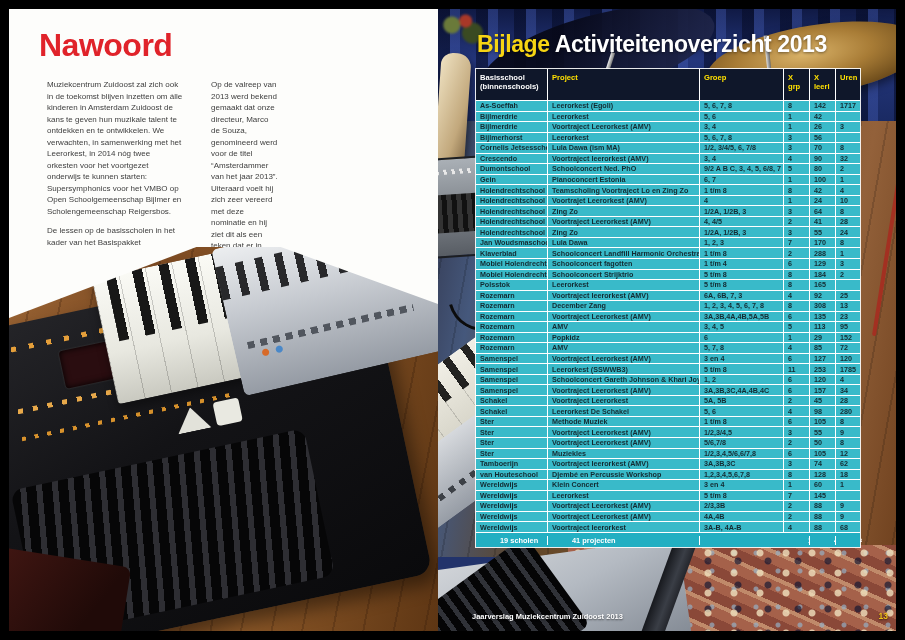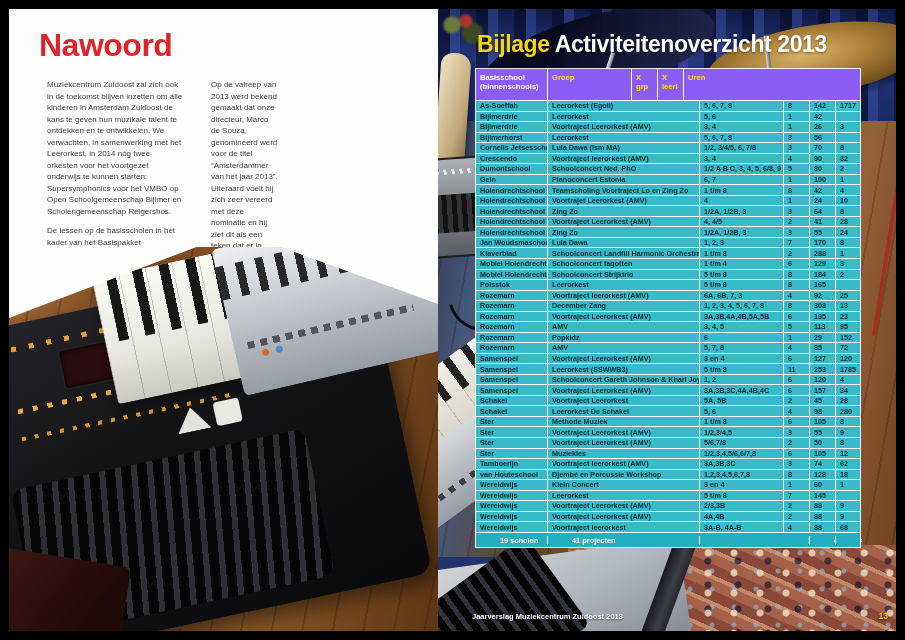--- a/index.html
+++ b/index.html
@@ -103,21 +103,21 @@
   .stand-bar { position:absolute; left:216px; top:520px; width:22px; height:140px; transform:rotate(20deg);
     background:linear-gradient(90deg,#17191e,#3a3e46 60%,#24262c); }
 
   
   .bijlage-title { position:absolute; left:39px; top:22px; z-index:3; font-size:23px; font-weight:bold; color:#fff;
     letter-spacing:-0.4px; text-shadow:0 1px 3px rgba(0,0,0,.45); white-space:nowrap; }
   .bijlage-title .hl { color:#f6d413; }
 
   .acts-table { position:absolute; left:37px; top:59px; width:386px; height:480px; z-index:3;
     display:flex; flex-direction:column; border:1px solid rgba(255,255,255,.9); font-weight:600; color:#132a31; }
-  .t-head { height:31px; display:flex; background:#8b5cf6; flex:none; }
+  .t-head { height:31px; display:flex; background:#0f172a; flex:none; }
   .t-head .c { font-size:7.6px; font-weight:bold; line-height:9px; padding-top:4px; color:#ffe000; }
   .t-head .c.white { color:#fff; }
   .t-head .c span { display:block; }
   .t-body { flex:1; display:flex; flex-direction:column; }
   .t-row { flex:1; display:flex; background:#39bac9; border-top:1px solid #fff; }
   .t-total { height:15px; flex:none; display:flex; background:#22afc2; border-top:1px solid #fff; }
   .t-total .c { color:#fff; font-weight:bold; font-size:7.4px; align-self:center;padding-left:24px; }
   .c { padding-left:4px; overflow:hidden; white-space:nowrap; border-right:1px solid #fff; }
   .c:last-child { border-right:none; }
   .t-row .c { font-size:7.2px; display:flex; align-items:center; }
@@ -183,20 +183,24 @@
       <div class="stand-bar"></div>
 
       <div class="bijlage-title"><span class="hl">Bijlage</span><span> Activiteitenoverzicht 2013</span></div>
 
       <div class="acts-table">
         <div class="t-head">
           <div class="c c0 white">
               <span>Basisschool</span>
               <span>(binnenschools)</span>
             </div>
+          <div class="c c1">
+              <span>Project</span>
+              <span></span>
+            </div>
           <div class="c c2">
               <span>Groep</span>
               <span></span>
             </div>
           <div class="c c3">
               <span>X</span>
               <span>grp</span>
             </div>
           <div class="c c4">
               <span>X</span>
@@ -258,21 +262,21 @@
     <div class="c c1">Voortraject leerorkest (AMV)</div>
     <div class="c c2">3, 4</div>
     <div class="c c3">4</div>
     <div class="c c4">90</div>
     <div class="c c5">32</div>
   </div>
 
   <div class="t-row">
     <div class="c c0">Dumontschool</div>
     <div class="c c1">Schoolconcert Ned. PhO</div>
-    <div class="c c2">1/2 A B C, 3, 4, 5, 6/8, 9</div>
+    <div class="c c2">9/2 A B C, 3, 4, 5, 6/8, 7</div>
     <div class="c c3">5</div>
     <div class="c c4">80</div>
     <div class="c c5">2</div>
   </div>
 
   <div class="t-row">
     <div class="c c0">Gein</div>
     <div class="c c1">Pianoconcert Estonia</div>
     <div class="c c2">6, 7</div>
     <div class="c c3">1</div>

